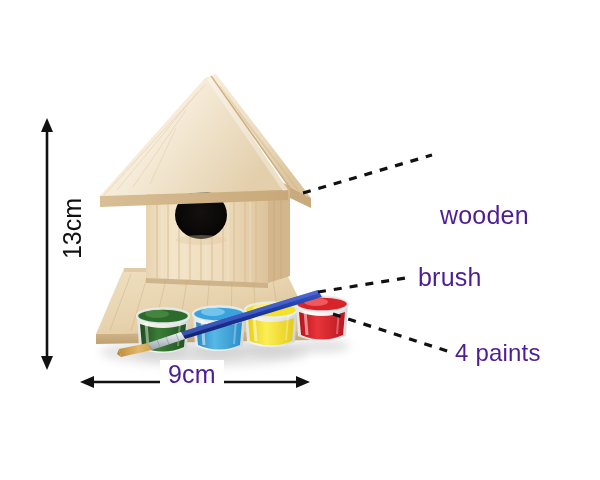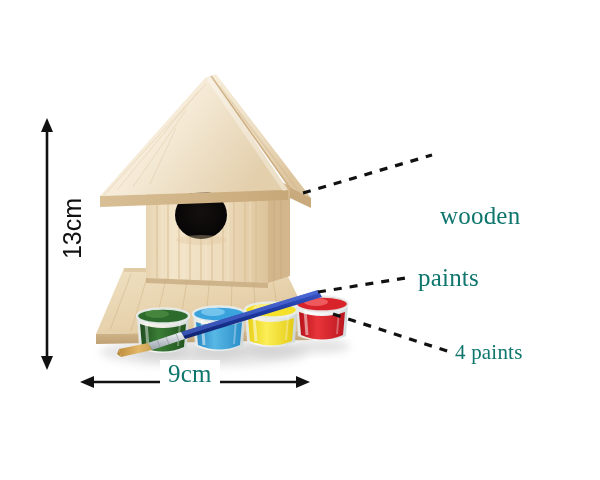--- a/index.html
+++ b/index.html
@@ -12,42 +12,42 @@
   }
   #stage {
     position: relative;
     width: 600px;
     height: 480px;
     background: #ffffff;
     overflow: hidden;
   }
   .label {
     position: absolute;
-    color: #0f766e;
-    font-family: Liberation Serif, serif;
+    color: #4c1d95;
+    font-family: Liberation Sans, sans-serif;
     font-weight: 400;
     letter-spacing: 0.2px;
     white-space: pre;
   }
   #label-wooden-bird-house {
     left: 440px;
     top: 138px;
     font-size: 25px;
     line-height: 31px;
   }
   #label-brush {
     left: 418px;
     top: 262px;
     font-size: 25px;
     line-height: 31px;
   }
   #label-4-paints {
     left: 455px;
     top: 337px;
-    font-size: 21px;
+    font-size: 24px;
     line-height: 31px;
   }
   #label-13cm {
     position: absolute;
     left: 27px;
     top: 212px;
     width: 90px;
     text-align: center;
     font-size: 25px;
     transform: rotate(-90deg);
@@ -335,21 +335,21 @@
       <line x1="88" y1="382" x2="302" y2="382" stroke="#111111" stroke-width="2.6"></line>
       <polygon points="80,382 94,376 94,388" fill="#111111"></polygon>
       <polygon points="310,382 296,376 296,388" fill="#111111"></polygon>
     </g>
   </svg>
 
   <div class="label" id="label-wooden-bird-house">
     <div>wooden</div>
   </div>
 
-  <div class="label" id="label-brush">paints</div>
+  <div class="label" id="label-brush">brush</div>
 
   <div class="label" id="label-4-paints">4 paints</div>
 
   <div id="label-13cm">13cm</div>
 
   <div class="label" id="label-9cm">9cm</div>
 
 </div>
 
 </body></html>

